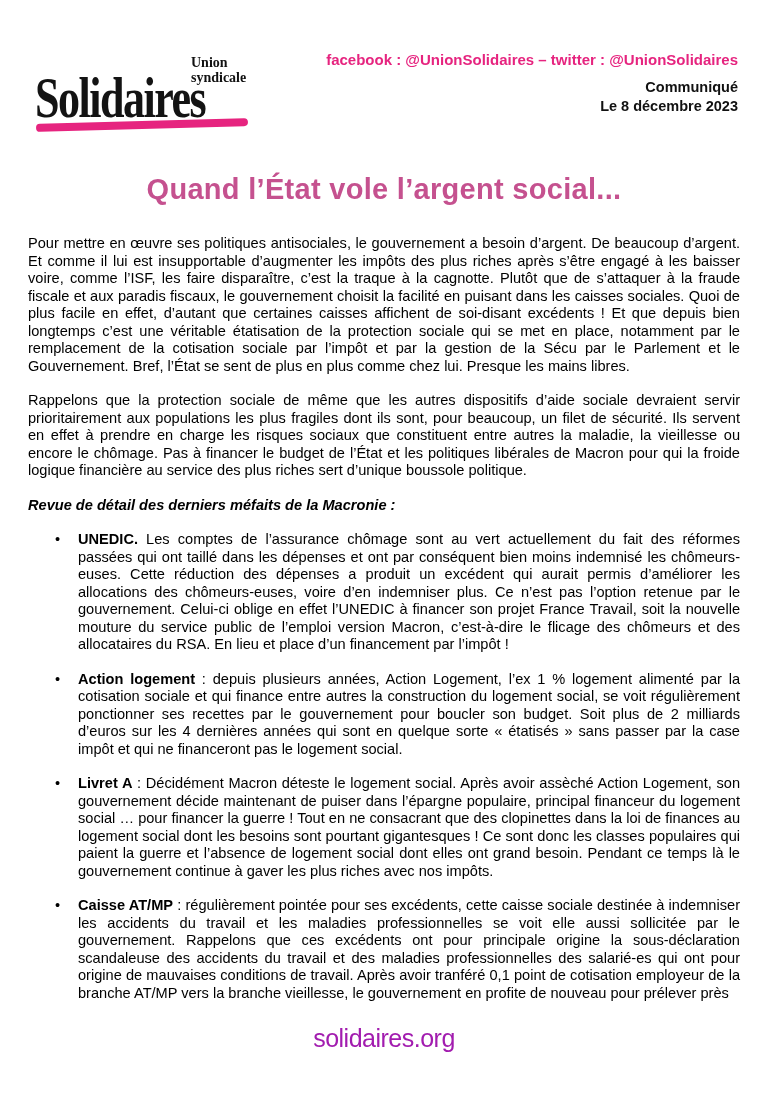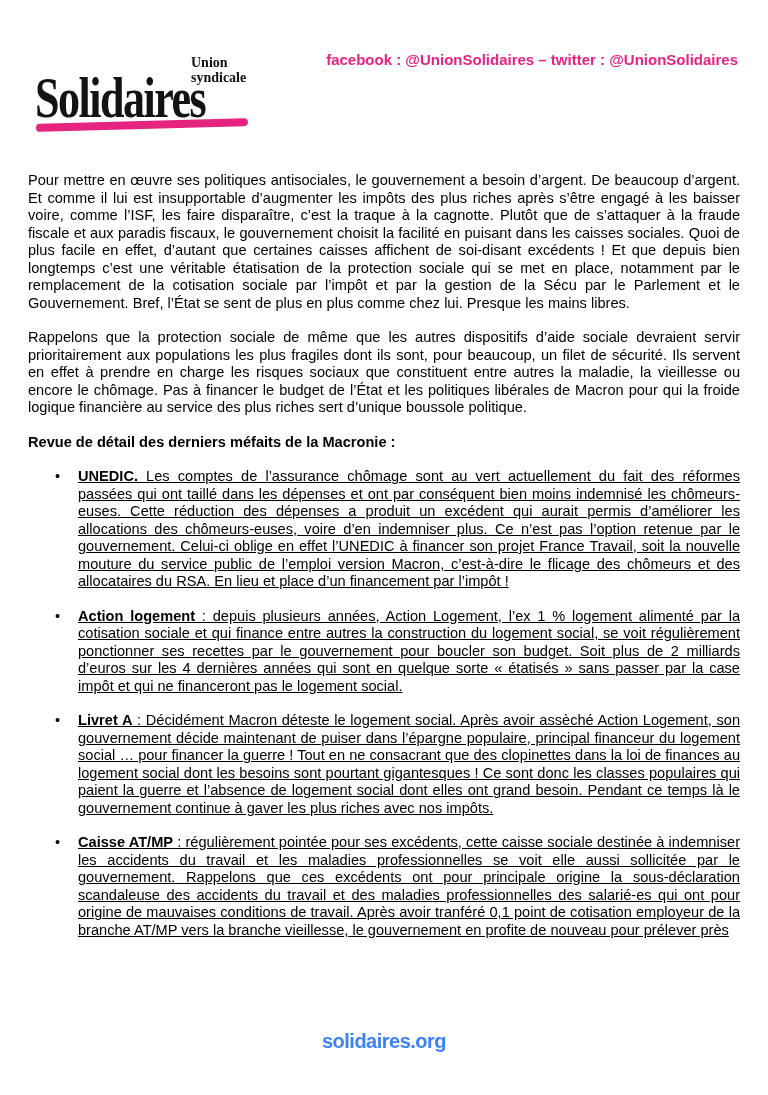--- a/index.html
+++ b/index.html
@@ -48,65 +48,68 @@
 
   
   .main-title {
     margin-top: 32px; text-align: center;
     color: #c5518f; font-weight: bold;
     font-size: 29px; line-height: 35px; letter-spacing: 0.3px;
   }
 
   
   .content {
-    padding: 0 28px; margin-top: 20px;
+    padding: 0 28px; margin-top: 28px;
     font-size: 14.6px; line-height: 17.5px;
     text-align: justify;
   }
   .content p { margin: 0 0 17px 0; }
-  .section-heading { font-weight: bold; margin: 0 0 14px 0; }
+  .section-heading { font-weight: bold; margin: 0 0 14px 0; font-style: italic; }
 
-  ul.bullets { margin: 0; padding: 0; list-style: none; text-decoration: underline; }
+  ul.bullets { margin: 0; padding: 0; list-style: none; }
   ul.bullets li { position: relative; padding-left: 50px; margin-bottom: 17px; }
   ul.bullets li::before {
     content: "\2022"; position: absolute; left: 27px; top: 0;
     font-size: 14.6px;
   }
   .lead { font-weight: bold; }
 
   
   .footer {
     position: absolute; left: 0; bottom: 42px; width: 100%;
     text-align: center; background: #ffffff; padding-top: 4px;
   }
   .footer-site {
-    color: #3b82f6; font-weight: bold;
-    font-size: 20px; letter-spacing: -0.5px;
+    color: #a21caf; font-weight: normal;
+    font-size: 25px; letter-spacing: -0.5px;
   }
 </style>
 </head>
 <body>
 
 <div class="header">
   <div class="logo">
     <div class="logo-union">Union
 syndicale</div>
     <div class="logo-main">Solidaires</div>
     <div class="logo-underline"></div>
   </div>
   <div class="header-right">
     <div class="social">
       <div>facebook : @UnionSolidaires – twitter : @UnionSolidaires</div>
     </div>
     <div class="communique">
+      <div>Communiqué</div>
+      <div>Le 8 décembre 2023</div>
     </div>
   </div>
 </div>
 
 <div class="main-title">
+  <div>Quand l’État vole l’argent social...</div>
 </div>
 
 <div class="content">
   <p>Pour mettre en œuvre ses politiques antisociales, le gouvernement a besoin d’argent. De beaucoup d’argent. Et comme il lui est insupportable d’augmenter les impôts des plus riches après s’être engagé à les baisser voire, comme l’ISF, les faire disparaître, c’est la traque à la cagnotte. Plutôt que de s’attaquer à la fraude fiscale et aux paradis fiscaux, le gouvernement choisit la facilité en puisant dans les caisses sociales. Quoi de plus facile en effet, d’autant que certaines caisses affichent de soi-disant excédents ! Et que depuis bien longtemps c’est une véritable étatisation de la protection sociale qui se met en place, notamment par le remplacement de la cotisation sociale par l’impôt et par la gestion de la Sécu par le Parlement et le Gouvernement. Bref, l’État se sent de plus en plus comme chez lui. Presque les mains libres.</p>
   <p>Rappelons que la protection sociale de même que les autres dispositifs d’aide sociale devraient servir prioritairement aux populations les plus fragiles dont ils sont, pour beaucoup, un filet de sécurité. Ils servent en effet à prendre en charge les risques sociaux que constituent entre autres la maladie, la vieillesse ou encore le chômage. Pas à financer le budget de l’État et les politiques libérales de Macron pour qui la froide logique financière au service des plus riches sert d’unique boussole politique.</p>
   <p class="section-heading">Revue de détail des derniers méfaits de la Macronie :</p>
 
   <ul class="bullets">
     <li>
       <span class="lead">UNEDIC.</span><span> Les comptes de l’assurance chômage sont au vert actuellement du fait des réformes passées qui ont taillé dans les dépenses et ont par conséquent bien moins indemnisé les chômeurs-euses. Cette réduction des dépenses a produit un excédent qui aurait permis d’améliorer les allocations des chômeurs-euses, voire d’en indemniser plus. Ce n’est pas l’option retenue par le gouvernement. Celui-ci oblige en effet l’UNEDIC à financer son projet France Travail, soit la nouvelle mouture du service public de l’emploi version Macron, c’est-à-dire le flicage des chômeurs et des allocataires du RSA. En lieu et place d’un financement par l’impôt !</span>

